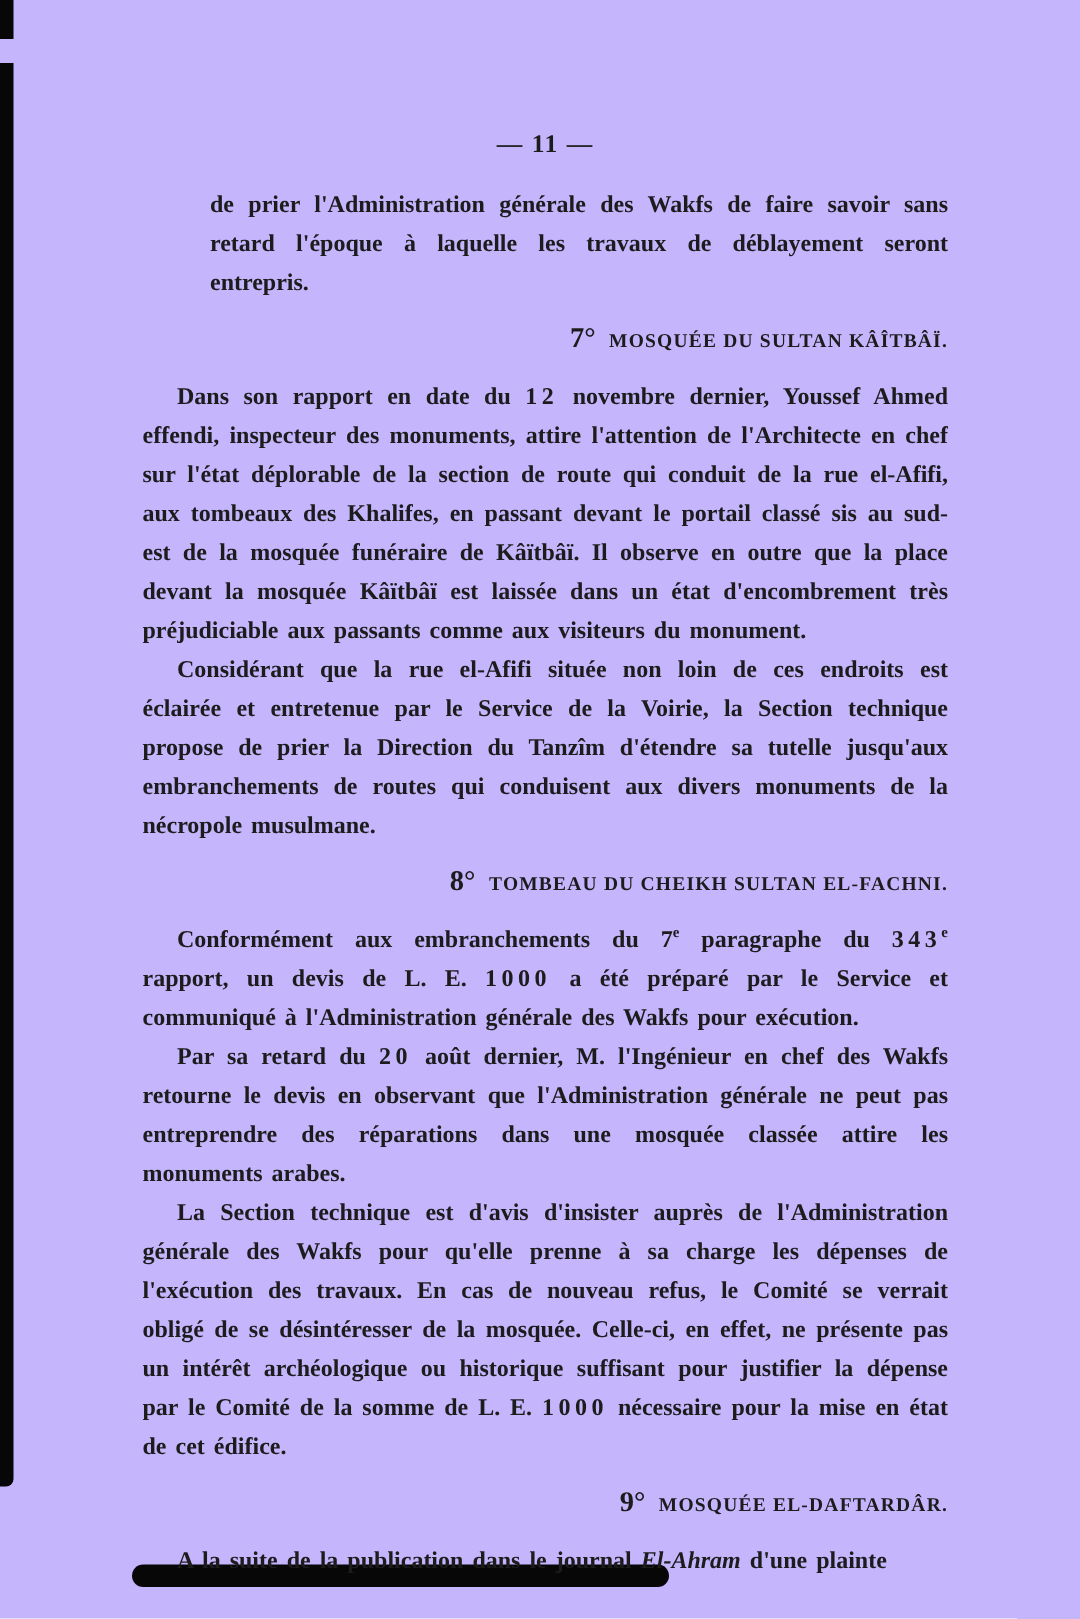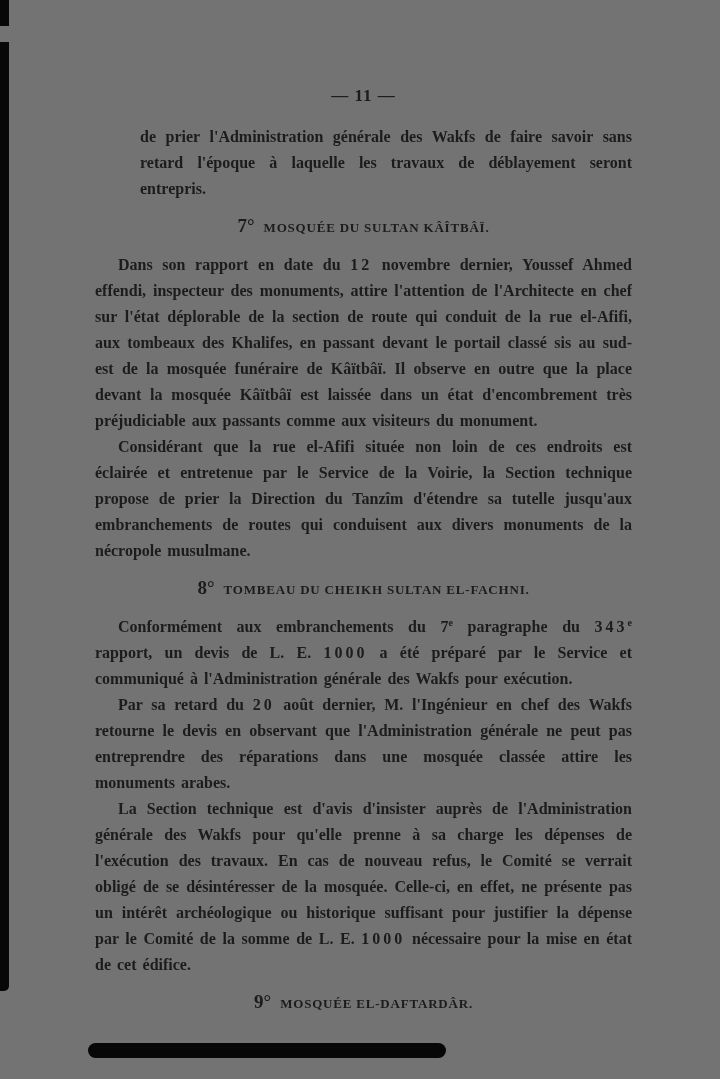--- a/index.html
+++ b/index.html
@@ -1,20 +1,20 @@
 <!DOCTYPE html>
 <html><head>
 <meta charset="utf-8">
 <style>
   html,body{margin:0;padding:0;background:#ffffff;}
   .page{
     position:relative;
     width:720px;
     height:1079px;
-    background:#737373;
+    background:#c4b5fd;
     overflow:hidden;
     font-family:"Liberation Serif", serif;
     color:#1c1c1c;
   }
   .text-column{
     position:absolute;
     left:95px;
     top:0;
     width:537px;
     height:1060px;
@@ -33,21 +33,21 @@
     font-size:16px;
     line-height:26px;
     font-weight:bold;
     text-align:justify;
     text-indent:23px;
     word-spacing:2px;
   }
   .para.noindent{text-indent:0;margin-left:45px;}
   .heading{
     margin:13px 0 15px 0;
-    text-align:center;
+    text-align:right;
     font-weight:bold;
     white-space:nowrap;
   }
   .heading-number{
     font-size:19px;
     margin-right:9px;
   }
   .heading-title{
     font-size:13px;
     letter-spacing:0.8px;
@@ -82,14 +82,15 @@
       <div class="page-number">— 11 —</div>
       <p class="para noindent"><span>de prier l'Administration générale des Wakfs de faire savoir sans retard l'époque à laquelle les travaux de déblayement seront entrepris.</span></p>
       <div class="heading"><span class="heading-number">7°</span><span class="heading-title">MOSQUÉE DU SULTAN KÂÎTBÂÏ.</span></div>
       <p class="para"><span>Dans son rapport en date du </span><span class="seg-spaced">12</span><span> novembre dernier, Youssef Ahmed effendi, inspecteur des monuments, attire l'attention de l'Architecte en chef sur l'état déplorable de la section de route qui conduit de la rue el-Afifi, aux tombeaux des Khalifes, en passant devant le portail classé sis au sud-est de la mosquée funéraire de Kâïtbâï. Il observe en outre que la place devant la mosquée Kâïtbâï est laissée dans un état d'encombrement très préjudiciable aux passants comme aux visiteurs du monument.</span></p>
       <p class="para"><span>Considérant que la rue el-Afifi située non loin de ces endroits est éclairée et entretenue par le Service de la Voirie, la Section technique propose de prier la Direction du Tanzîm d'étendre sa tutelle jusqu'aux embranchements de routes qui conduisent aux divers monuments de la nécropole musulmane.</span></p>
       <div class="heading"><span class="heading-number">8°</span><span class="heading-title">TOMBEAU DU CHEIKH SULTAN EL-FACHNI.</span></div>
       <p class="para"><span>Conformément aux embranchements du </span><span>7</span><span class="seg-sup">e</span><span> paragraphe du </span><span class="seg-spaced">343</span><span class="seg-sup">e</span><span> rapport, un devis de L. E. </span><span class="seg-spaced">1000</span><span> a été préparé par le Service et communiqué à l'Administration générale des Wakfs pour exécution.</span></p>
       <p class="para"><span>Par sa retard du </span><span class="seg-spaced">20</span><span> août dernier, M. l'Ingénieur en chef des Wakfs retourne le devis en observant que l'Administration générale ne peut pas entreprendre des réparations dans une mosquée classée attire les monuments arabes.</span></p>
       <p class="para"><span>La Section technique est d'avis d'insister auprès de l'Administration générale des Wakfs pour qu'elle prenne à sa charge les dépenses de l'exécution des travaux. En cas de nouveau refus, le Comité se verrait obligé de se désintéresser de la mosquée. Celle-ci, en effet, ne présente pas un intérêt archéologique ou historique suffisant pour justifier la dépense par le Comité de la somme de L. E. </span><span class="seg-spaced">1000</span><span> nécessaire pour la mise en état de cet édifice.</span></p>
       <div class="heading"><span class="heading-number">9°</span><span class="heading-title">MOSQUÉE EL-DAFTARDÂR.</span></div>
+      <p class="para"><span>A la suite de la publication dans le journal </span><span class="seg-italic">El-Ahram</span><span> d'une plainte</span></p>
     </div>
 </div>
 
 </body></html>

